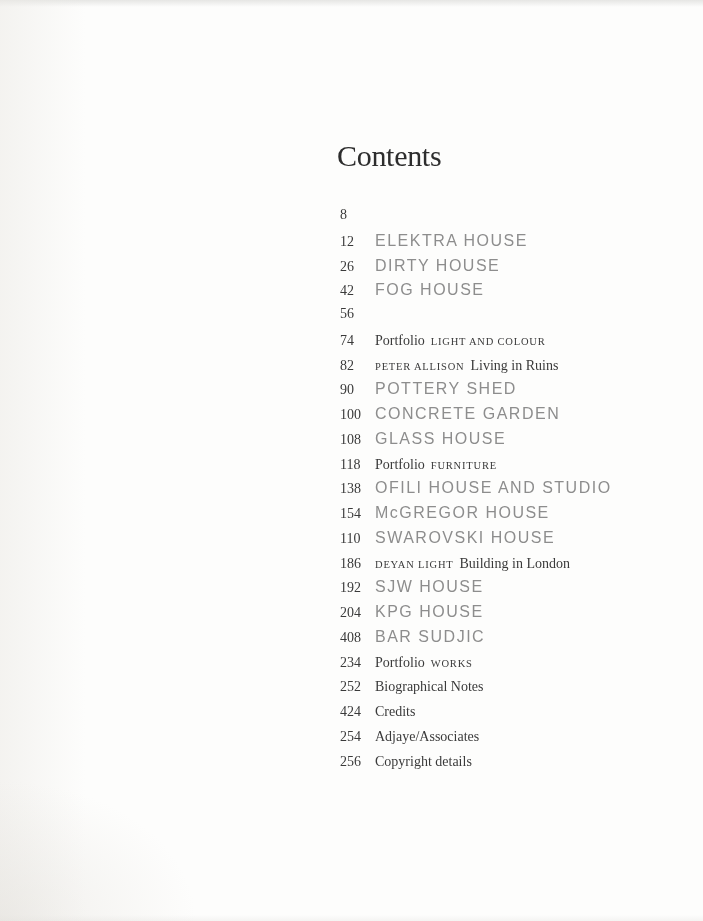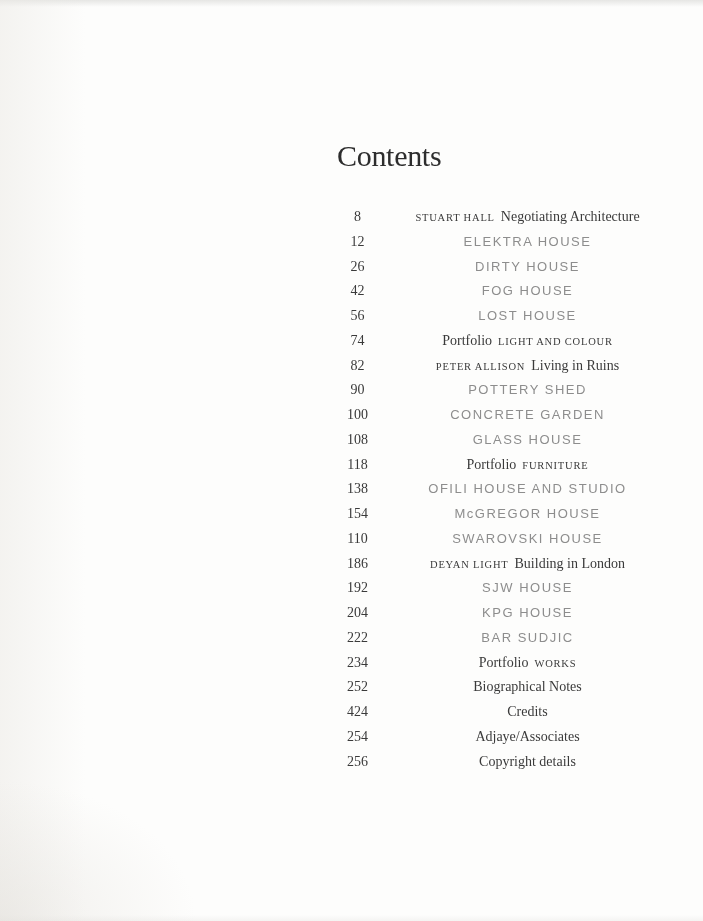--- a/index.html
+++ b/index.html
@@ -8,21 +8,20 @@
     width: 703px;
     height: 921px;
     overflow: hidden;
     font-family: "Liberation Serif", serif;
     background:
       radial-gradient(ellipse 280px 200px at 0% 100%, rgba(223,220,214,0.45), rgba(255,255,255,0) 70%),
       linear-gradient(90deg, rgba(236,234,230,0.55), rgba(255,255,255,0) 85px),
       linear-gradient(180deg, rgba(222,222,220,0.75), rgba(255,255,255,0) 7px),
       linear-gradient(0deg, rgba(231,230,227,0.4), rgba(255,255,255,0) 6px),
       var(--paper, #fdfdfc);
-    text-align: center;
   }
   .page-title {
     position: absolute;
     left: 337px;
     top: 139px;
     font-size: 30px;
     line-height: 34px;
     letter-spacing: -0.3px;
     color: var(--title_ink, #2d2d2d);
     font-weight: 400;
@@ -52,58 +51,56 @@
   }
   .sc {
     font-family: "Liberation Serif", serif;
     font-size: 10.5px;
     letter-spacing: 0.8px;
     color: var(--ink, #3a3a3a);
   }
   .gap { margin-right: 6px; }
   .gray {
     font-family: "Liberation Sans", sans-serif;
-    font-size: 13px;
+    font-size: 16px;
     letter-spacing: 1.5px;
     color: var(--muted, #8d8d8d);
     font-weight: 400;
   }
 </style>
 </head>
 <body>
 
 <div class="paper">
 
   <div class="page-title">Contents</div>
 
   <div class="toc-list">
 
     <div class="row">
       <span class="num">8</span>
-      <span class="entry"><span class="sc gap">STUART HALL</span><span class="serif">Negotiating Architecture</span></span>
     </div>
 
     <div class="row">
       <span class="num">12</span>
       <span class="entry"><span class="gray">ELEKTRA HOUSE</span></span>
     </div>
 
     <div class="row">
       <span class="num">26</span>
       <span class="entry"><span class="gray">DIRTY HOUSE</span></span>
     </div>
 
     <div class="row">
       <span class="num">42</span>
       <span class="entry"><span class="gray">FOG HOUSE</span></span>
     </div>
 
     <div class="row">
       <span class="num">56</span>
-      <span class="entry"><span class="gray">LOST HOUSE</span></span>
     </div>
 
     <div class="row">
       <span class="num">74</span>
       <span class="entry"><span class="serif gap">Portfolio</span><span class="sc">LIGHT AND COLOUR</span></span>
     </div>
 
     <div class="row">
       <span class="num">82</span>
       <span class="entry"><span class="sc gap">PETER ALLISON</span><span class="serif">Living in Ruins</span></span>
@@ -154,21 +151,21 @@
       <span class="num">192</span>
       <span class="entry"><span class="gray">SJW HOUSE</span></span>
     </div>
 
     <div class="row">
       <span class="num">204</span>
       <span class="entry"><span class="gray">KPG HOUSE</span></span>
     </div>
 
     <div class="row">
-      <span class="num">222</span>
+      <span class="num">408</span>
       <span class="entry"><span class="gray">BAR SUDJIC</span></span>
     </div>
 
     <div class="row">
       <span class="num">234</span>
       <span class="entry"><span class="serif gap">Portfolio</span><span class="sc">WORKS</span></span>
     </div>
 
     <div class="row">
       <span class="num">252</span>

